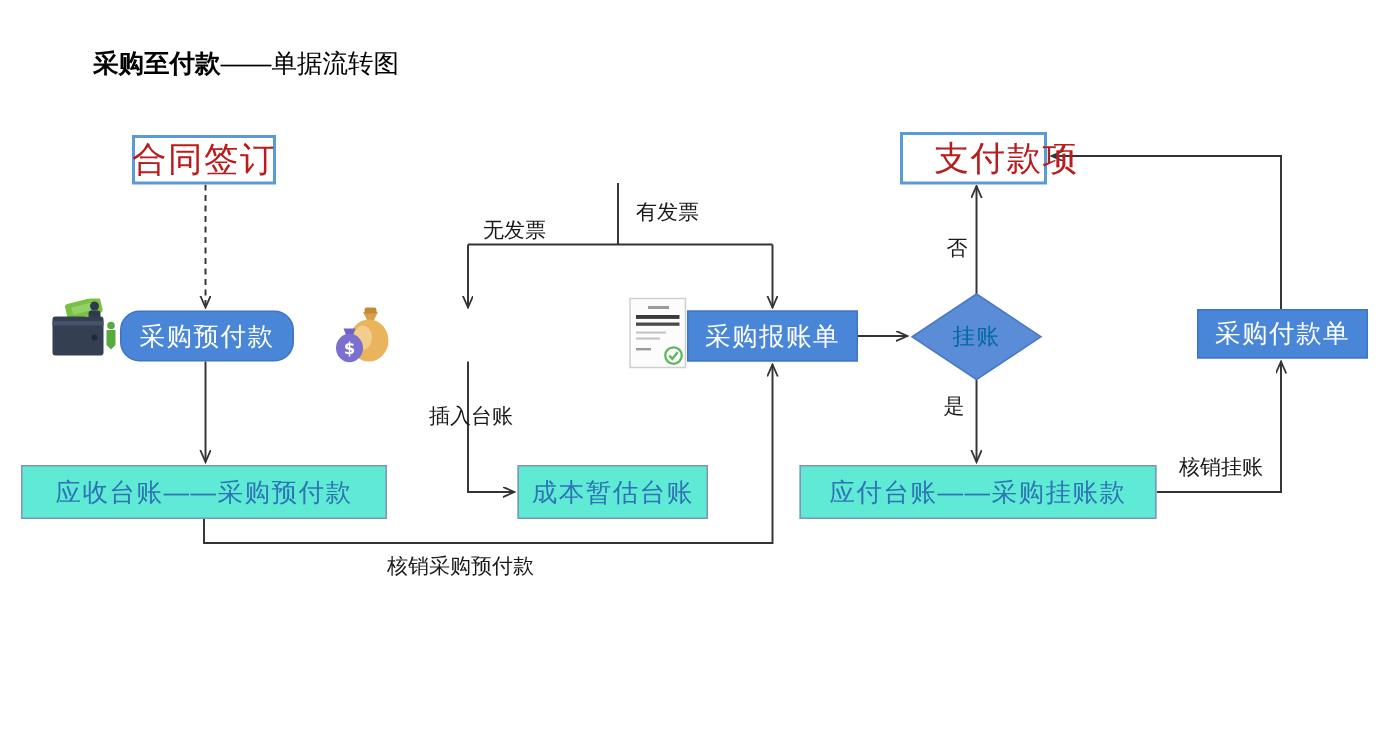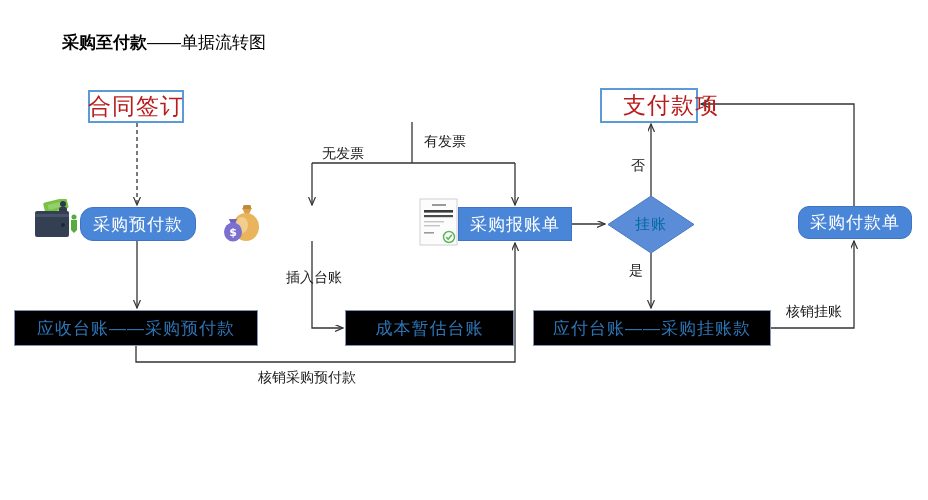--- a/index.html
+++ b/index.html
@@ -6,21 +6,21 @@
   #canvas{
     position:relative;width:928px;height:500px;background:#ffffff;
     font-family:"Liberation Sans","DejaVu Sans",sans-serif;overflow:hidden;
   }
   .title{position:absolute;left:62px;top:31px;font-size:17px;color:#000;white-space:nowrap;}
   .title .b{font-weight:bold;}
   .node{position:absolute;display:flex;align-items:center;justify-content:center;
         box-sizing:border-box;white-space:nowrap;letter-spacing:1px;}
   .node-outline{border:2px solid #5b9bd5;background:#ffffff;color:#b91c1c;font-size:23px;font-family:Liberation Mono, monospace;}
   .node-solid{background:#4a86d8;border:1px solid #3f74c4;color:#ffffff;font-size:17px;}
-  .node-light{background:#000000;border:1px solid #8193b6;color:#2e74b5;font-size:17px;}
+  .node-light{background:#5eead4;border:1px solid #8193b6;color:#2e74b5;font-size:17px;}
   .diamond-label{position:absolute;color:#0369a1;font-size:15px;letter-spacing:1px;
         display:flex;align-items:center;justify-content:center;}
   .lbl{position:absolute;font-size:14px;color:#1a1a1a;white-space:nowrap;}
   .icon{position:absolute;}
   svg.overlay{position:absolute;left:0;top:0;}
 </style>
 </head>
 <body>
 
 <div id="canvas">
@@ -70,30 +70,30 @@
   <div class="node node-outline" style="left:600px;top:88px;width:98px;height:35px;padding-left:44px;">
     <span>支付款项</span>
   </div>
 
   <div class="node node-solid" style="left:80px;top:207px;width:116px;height:34px;border-radius:13px;">
     <span>采购预付款</span>
   </div>
   <div class="node node-solid" style="left:458px;top:207px;width:114px;height:34px;">
     <span>采购报账单</span>
   </div>
-  <div class="node node-solid" style="left:798px;top:206px;width:114px;height:33px;border-radius:11px;">
+  <div class="node node-solid" style="left:798px;top:206px;width:114px;height:33px;">
     <span>采购付款单</span>
   </div>
 
   <div class="diamond-label" style="left:621px;top:214px;width:60px;height:20px;">挂账</div>
 
   <div class="node node-light" style="left:14px;top:310px;width:244px;height:36px;">
     <span>应收台账——采购预付款</span>
   </div>
-  <div class="node node-light" style="left:345px;top:310px;width:169px;height:36px;">
+  <div class="node node-light" style="left:345px;top:310px;width:127px;height:36px;">
     <span>成本暂估台账</span>
   </div>
   <div class="node node-light" style="left:533px;top:310px;width:238px;height:36px;">
     <span>应付台账——采购挂账款</span>
   </div>
 
   <div class="lbl" style="left:322px;top:145px;">无发票</div>
   <div class="lbl" style="left:424px;top:133px;">有发票</div>
   <div class="lbl" style="left:631px;top:157px;">否</div>
   <div class="lbl" style="left:629px;top:262px;">是</div>

